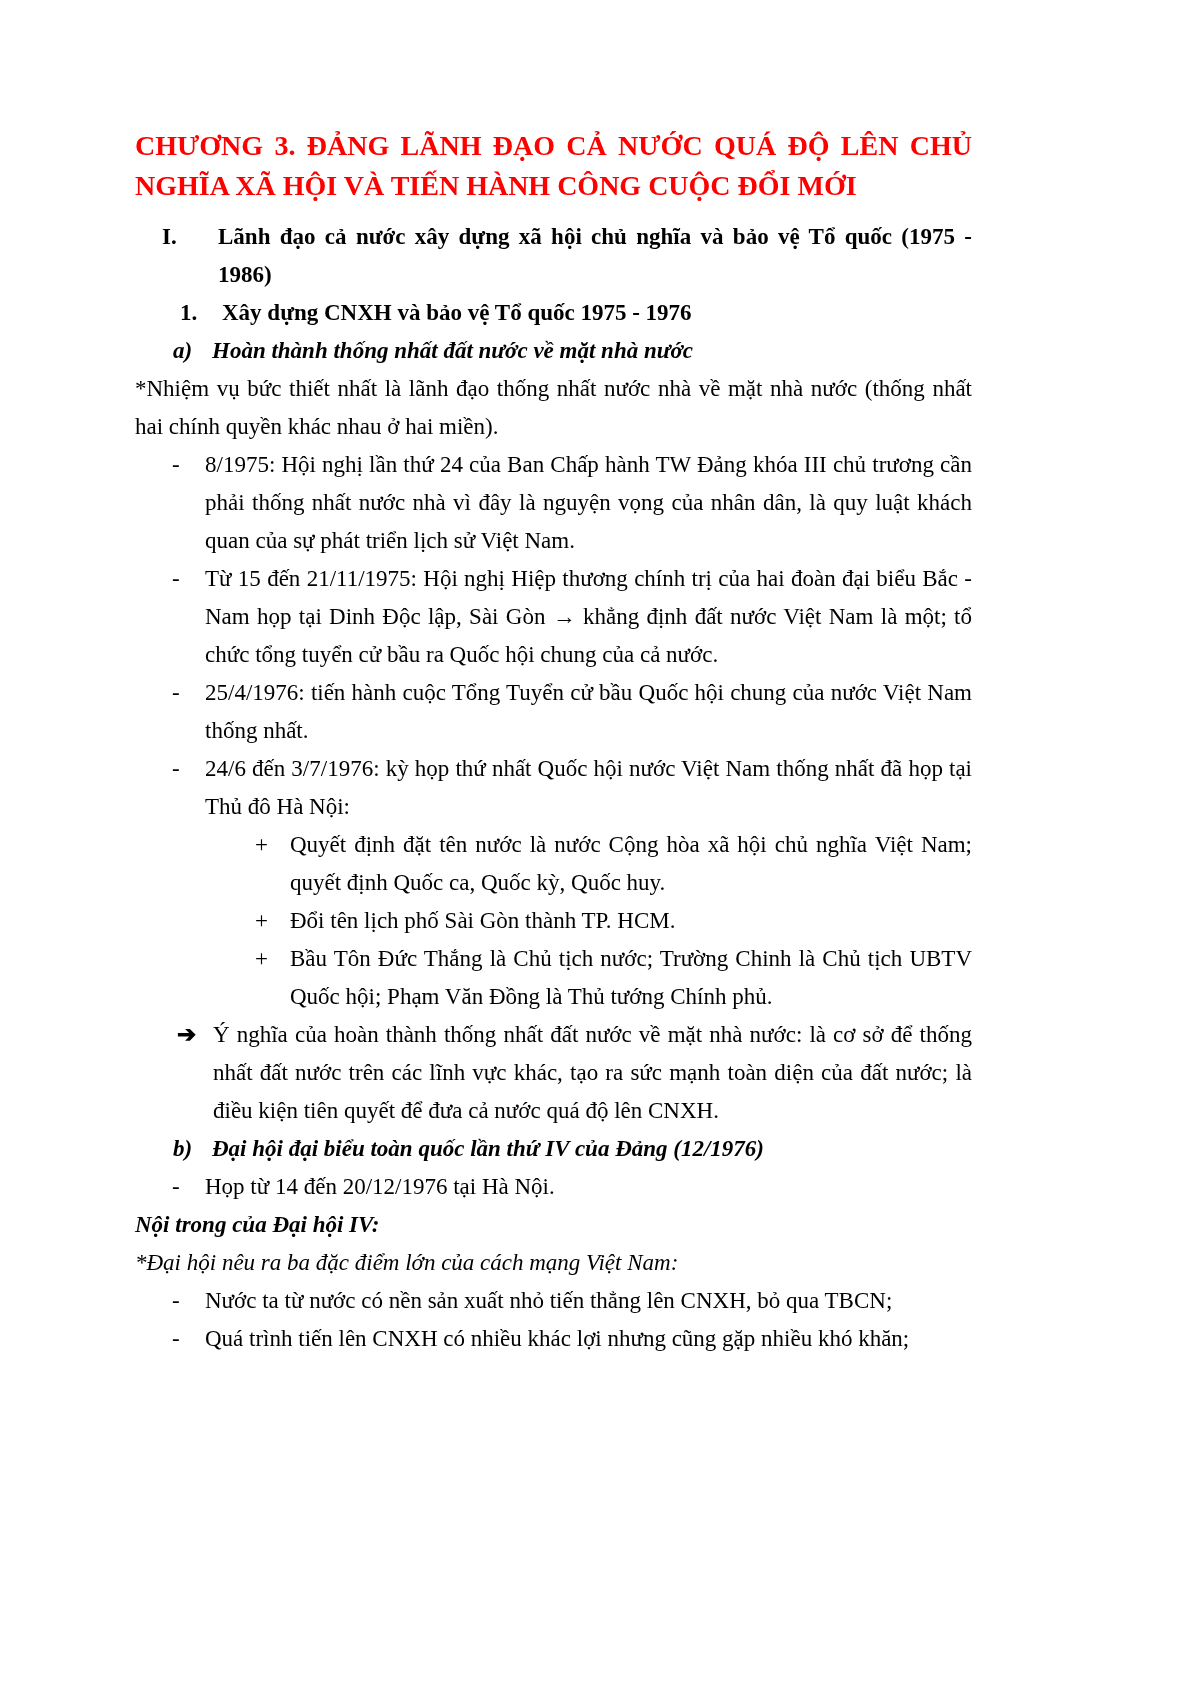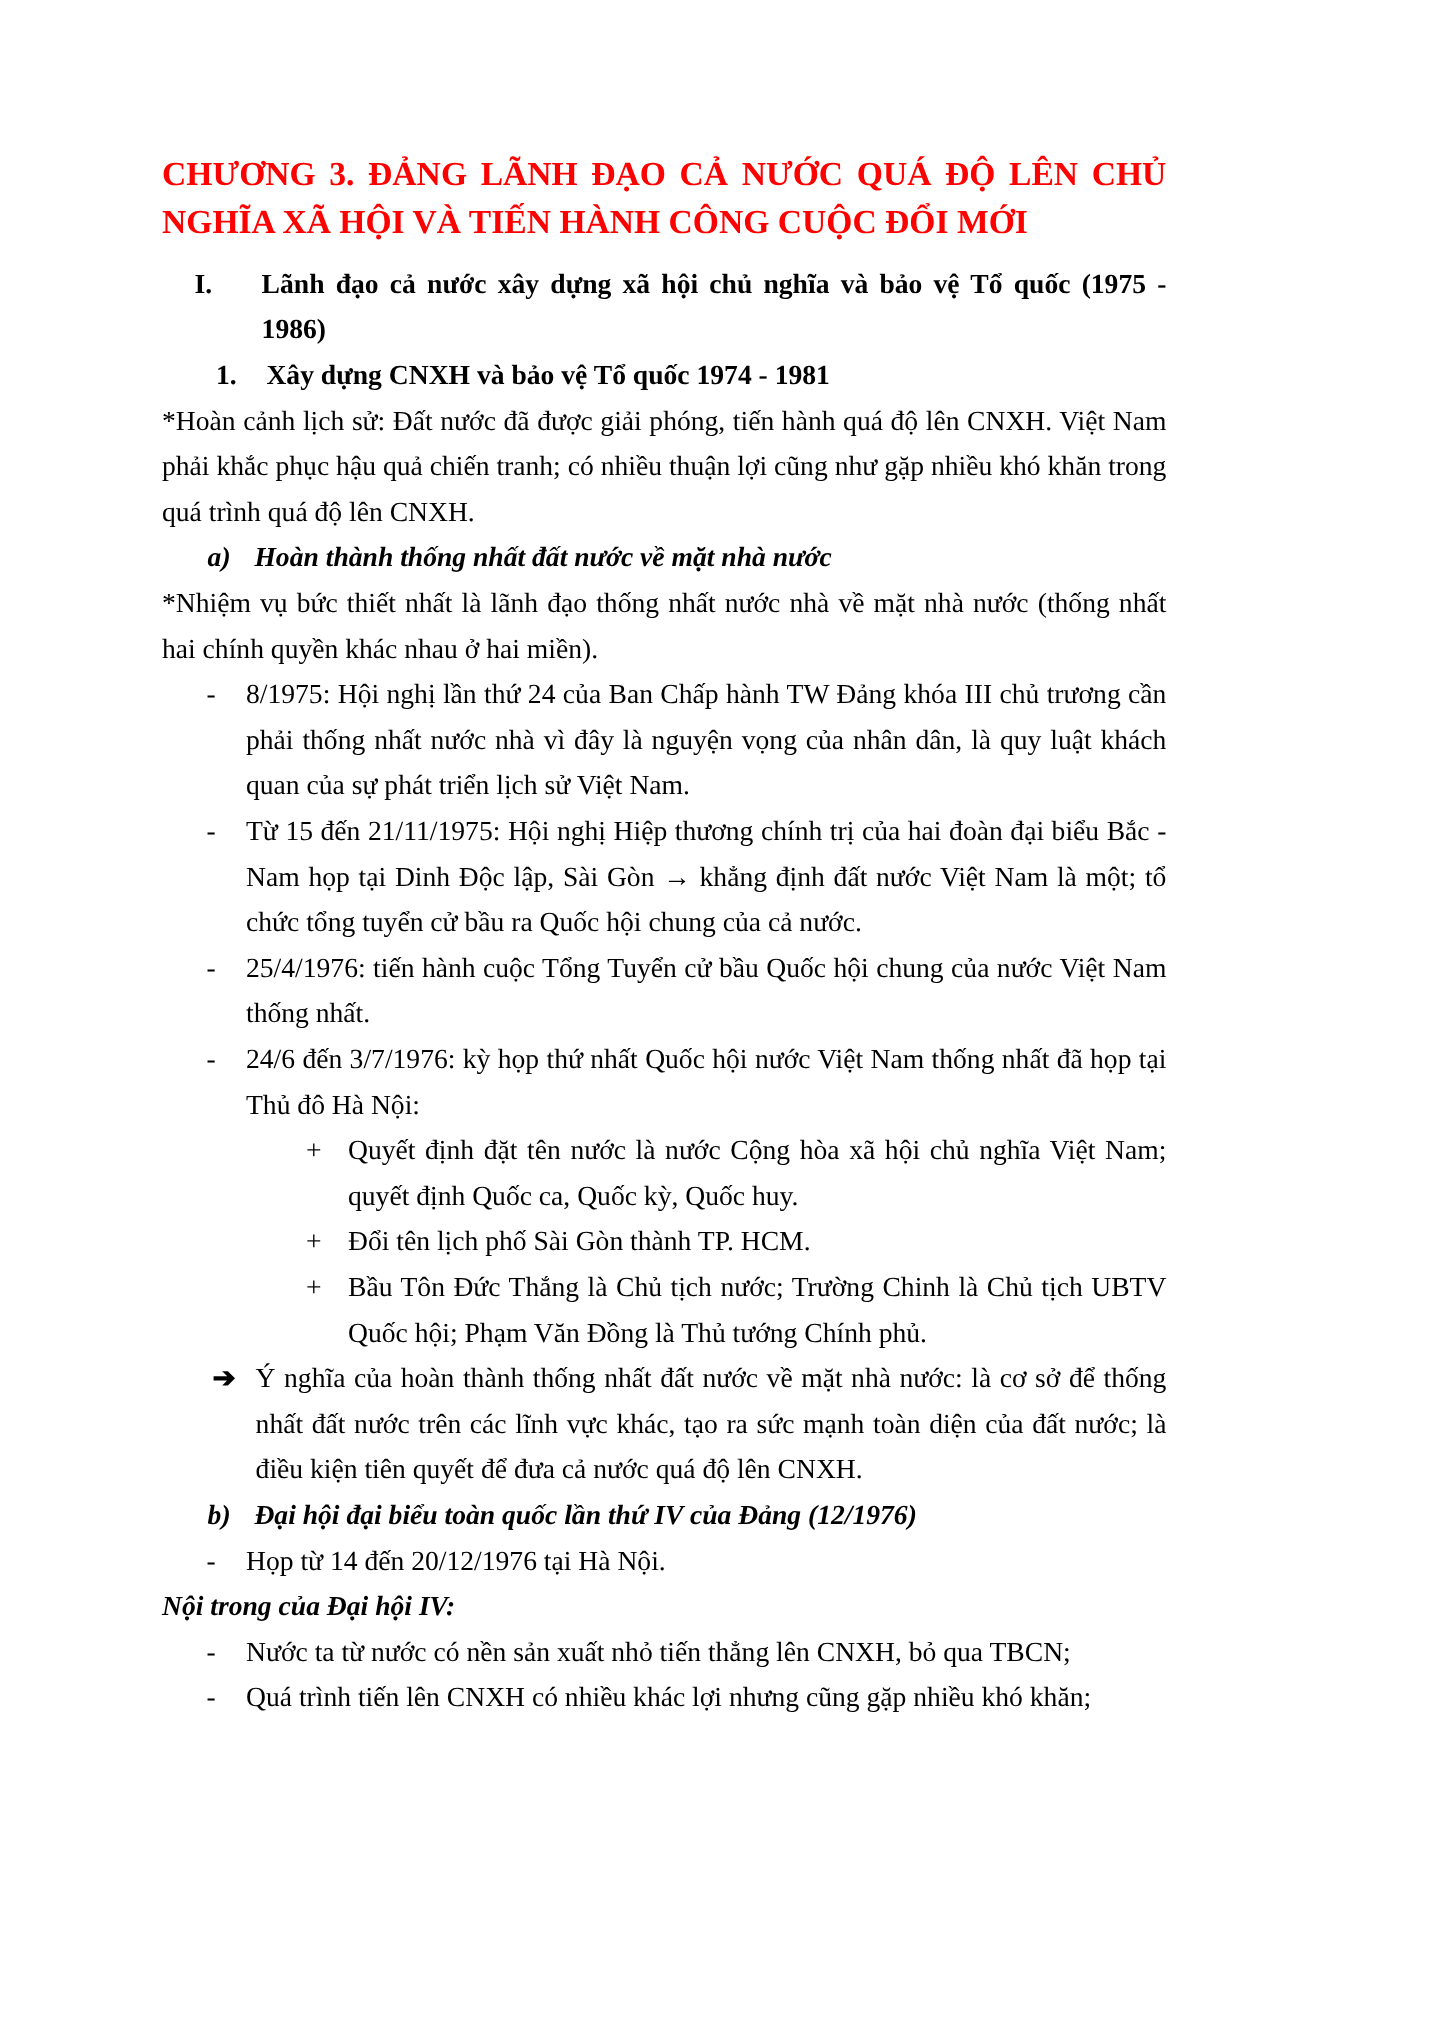--- a/index.html
+++ b/index.html
@@ -66,24 +66,23 @@
 
   <p class="blk chapter-title" style="color: rgb(255, 0, 0);">CHƯƠNG 3. ĐẢNG LÃNH ĐẠO CẢ NƯỚC QUÁ ĐỘ LÊN CHỦ NGHĨA XÃ HỘI VÀ TIẾN HÀNH CÔNG CUỘC ĐỔI MỚI</p>
 
   <p class="blk h-roman">
     <span class="marker">I.</span>
     <span>Lãnh đạo cả nước xây dựng xã hội chủ nghĩa và bảo vệ Tổ quốc (1975 - 1986)</span>
   </p>
 
   <p class="blk h-num">
     <span class="marker">1.</span>
-    <span>Xây dựng CNXH và bảo vệ Tổ quốc 1974 - 1981</span>
+    <span>Xây dựng CNXH và bảo vệ Tổ quốc 1975 - 1976</span>
   </p>
 
-  <p class="blk">*Hoàn cảnh lịch sử: Đất nước đã được giải phóng, tiến hành quá độ lên CNXH. Việt Nam phải khắc phục hậu quả chiến tranh; có nhiều thuận lợi cũng như gặp nhiều khó khăn trong quá trình quá độ lên CNXH.</p>
 
   <p class="blk h-alpha">
     <span class="marker">a)</span>
     <span>Hoàn thành thống nhất đất nước về mặt nhà nước</span>
   </p>
 
   <p class="blk">*Nhiệm vụ bức thiết nhất là lãnh đạo thống nhất nước nhà về mặt nhà nước (thống nhất hai chính quyền khác nhau ở hai miền).</p>
 
   <p class="blk li1">
     <span class="marker">-</span>
@@ -130,20 +129,21 @@
     <span>Đại hội đại biểu toàn quốc lần thứ IV của Đảng (12/1976)</span>
   </p>
 
   <p class="blk li1">
     <span class="marker">-</span>
     <span>Họp từ 14 đến 20/12/1976 tại Hà Nội.</span>
   </p>
 
   <p class="blk bolditalic">Nội trong của Đại hội IV:</p>
 
+  <p class="blk italic">*Đại hội nêu ra ba đặc điểm lớn của cách mạng Việt Nam:</p>
 
   <p class="blk li1">
     <span class="marker">-</span>
     <span>Nước ta từ nước có nền sản xuất nhỏ tiến thẳng lên CNXH, bỏ qua TBCN;</span>
   </p>
 
   <p class="blk li1">
     <span class="marker">-</span>
     <span>Quá trình tiến lên CNXH có nhiều khác lợi nhưng cũng gặp nhiều khó khăn;</span>
   </p>

